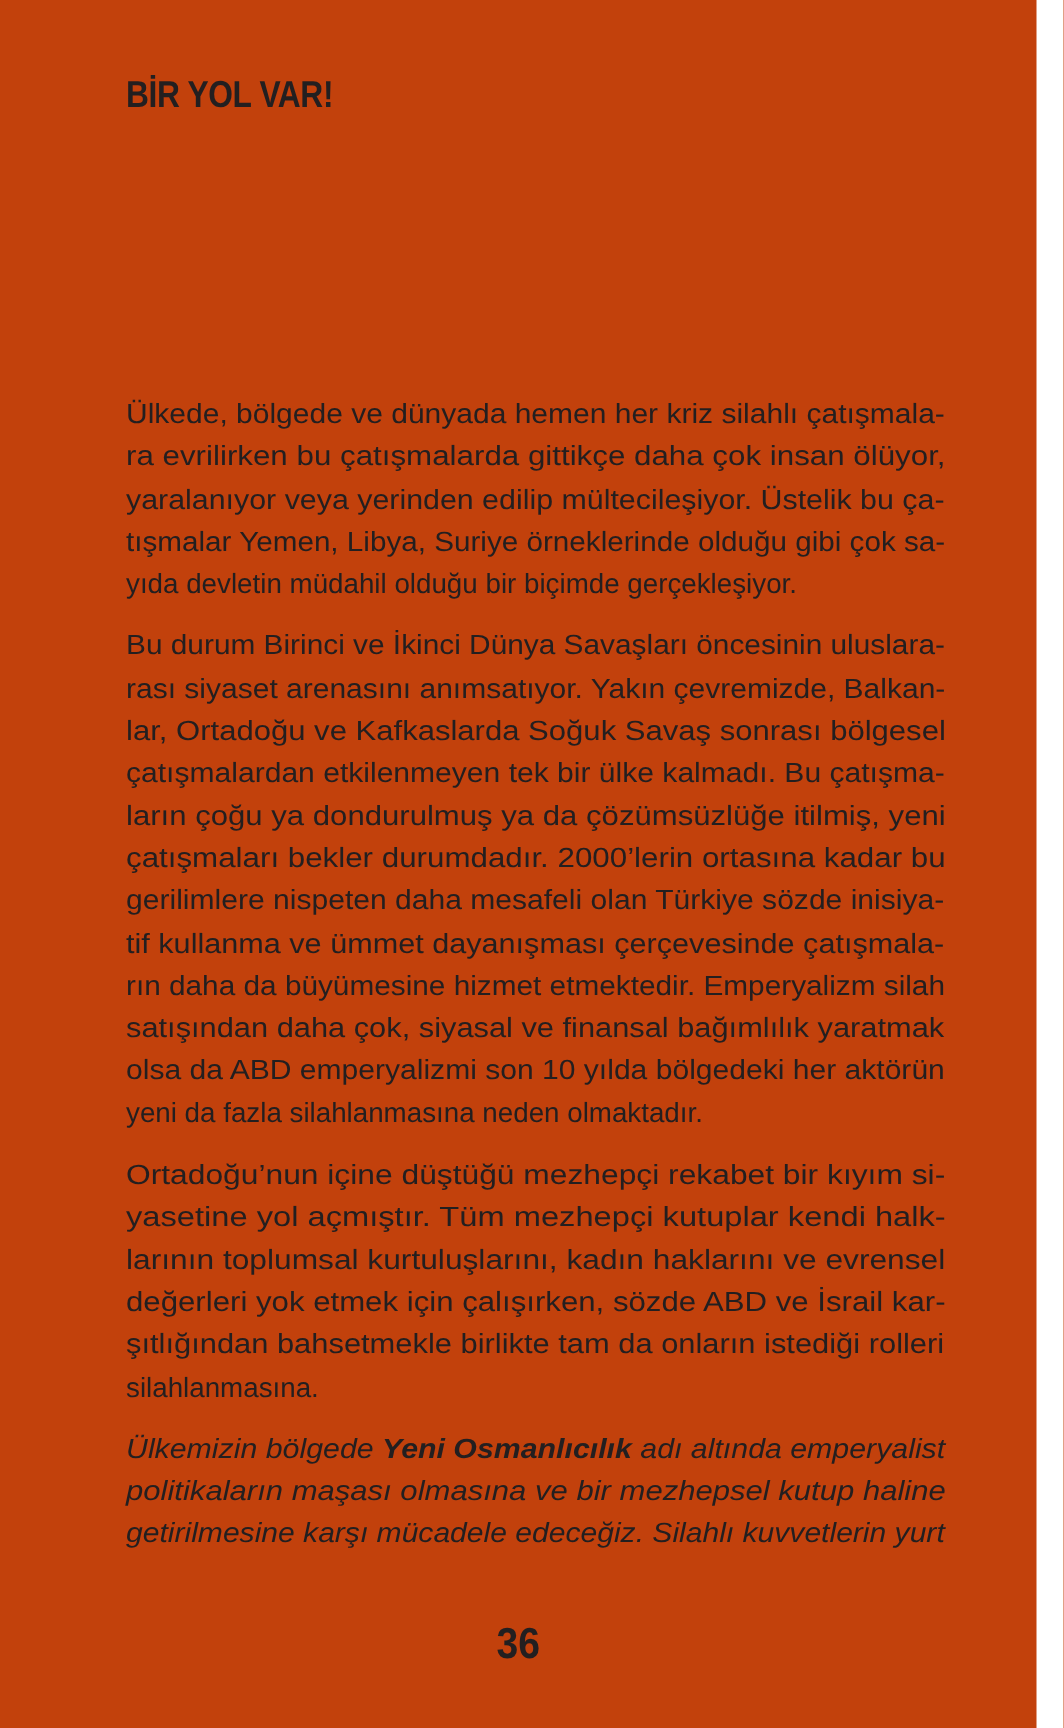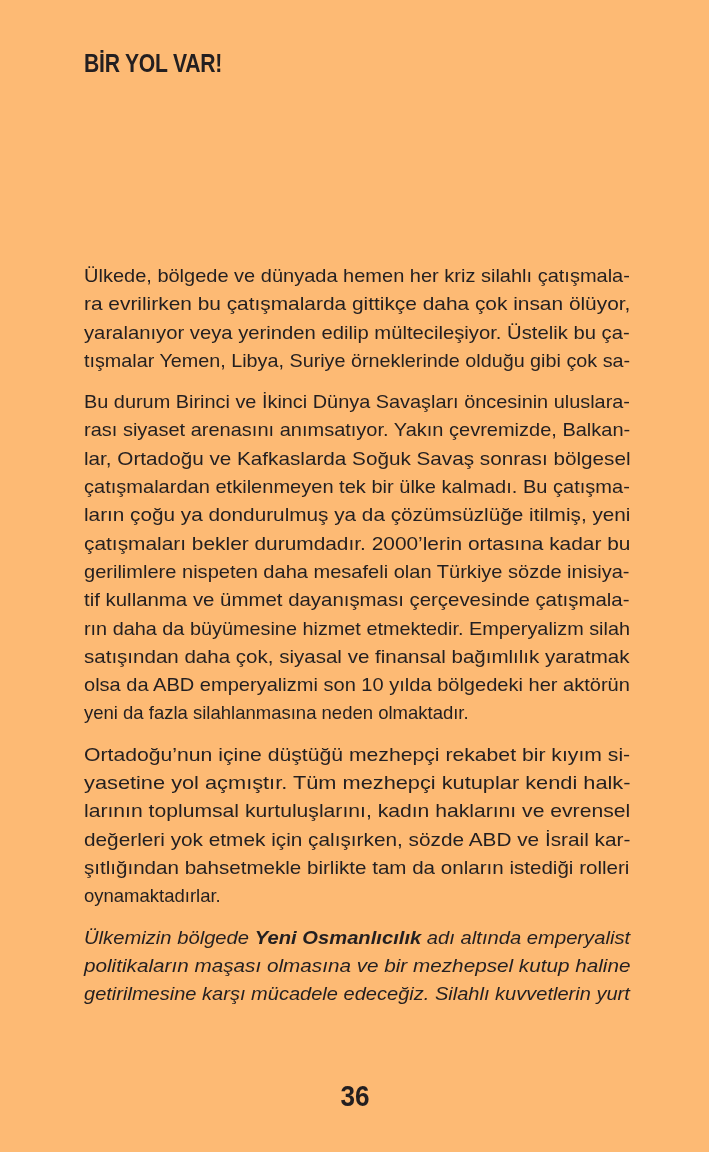--- a/index.html
+++ b/index.html
@@ -12,22 +12,21 @@
     background: #ffffff;
     color: #231f20;
     font-family: "Liberation Sans", sans-serif;
     overflow: hidden;
     -webkit-font-smoothing: antialiased;
   }
   .page {
     position: relative;
     width: 691px;
     height: 1152px;
-    background: #fdba74;
-    padding-left: 19px;
+    background: #c2410c;
   }
   .running-header {
     position: absolute;
     left: 84px;
     top: 51px;
     font-size: 25px;
     line-height: 25px;
     font-weight: 700;
     letter-spacing: -0.3px;
     width: max-content;
@@ -92,20 +91,21 @@
 
   <div class="running-header" style="transform: scaleX(0.846626);">BİR YOL VAR!</div>
 
 
   <div class="body-text">
       <div class="paragraph">
         <div class="line" style="transform: scaleX(1.08119);">Ülkede, bölgede ve dünyada hemen her kriz silahlı çatışmala-</div>
         <div class="line" style="transform: scaleX(1.1281);">ra evrilirken bu çatışmalarda gittikçe daha çok insan ölüyor,</div>
         <div class="line" style="transform: scaleX(1.09419);">yaralanıyor veya yerinden edilip mültecileşiyor. Üstelik bu ça-</div>
         <div class="line" style="transform: scaleX(1.06849);">tışmalar Yemen, Libya, Suriye örneklerinde olduğu gibi çok sa-</div>
+        <div class="line">yıda devletin müdahil olduğu bir biçimde gerçekleşiyor.</div>
       </div>
       <div class="paragraph">
         <div class="line" style="transform: scaleX(1.0748);">Bu durum Birinci ve İkinci Dünya Savaşları öncesinin uluslara-</div>
         <div class="line" style="transform: scaleX(1.08119);">rası siyaset arenasını anımsatıyor. Yakın çevremizde, Balkan-</div>
         <div class="line" style="transform: scaleX(1.11885);">lar, Ortadoğu ve Kafkaslarda Soğuk Savaş sonrası bölgesel</div>
         <div class="line" style="transform: scaleX(1.08333);">çatışmalardan etkilenmeyen tek bir ülke kalmadı. Bu çatışma-</div>
         <div class="line" style="transform: scaleX(1.12115);">ların çoğu ya dondurulmuş ya da çözümsüzlüğe itilmiş, yeni</div>
         <div class="line" style="transform: scaleX(1.1281);">çatışmaları bekler durumdadır. 2000’lerin ortasına kadar bu</div>
         <div class="line" style="transform: scaleX(1.08333);">gerilimlere nispeten daha mesafeli olan Türkiye sözde inisiya-</div>
         <div class="line" style="transform: scaleX(1.10303);">tif kullanma ve ümmet dayanışması çerçevesinde çatışmala-</div>
@@ -113,21 +113,21 @@
         <div class="line" style="transform: scaleX(1.10976);">satışından daha çok, siyasal ve finansal bağımlılık yaratmak</div>
         <div class="line" style="transform: scaleX(1.08333);">olsa da ABD emperyalizmi son 10 yılda bölgedeki her aktörün</div>
         <div class="line">yeni da fazla silahlanmasına neden olmaktadır.</div>
       </div>
       <div class="paragraph">
         <div class="line" style="transform: scaleX(1.14465);">Ortadoğu’nun içine düştüğü mezhepçi rekabet bir kıyım si-</div>
         <div class="line" style="transform: scaleX(1.17672);">yasetine yol açmıştır. Tüm mezhepçi kutuplar kendi halk-</div>
         <div class="line" style="transform: scaleX(1.14226);">larının toplumsal kurtuluşlarını, kadın haklarını ve evrensel</div>
         <div class="line" style="transform: scaleX(1.12346);">değerleri yok etmek için çalışırken, sözde ABD ve İsrail kar-</div>
         <div class="line" style="transform: scaleX(1.11202);">şıtlığından bahsetmekle birlikte tam da onların istediği rolleri</div>
-        <div class="line">oynamaktadırlar.</div>
+        <div class="line">silahlanmasına.</div>
       </div>
       <div class="paragraph italic">
         <div class="line" style="transform: scaleX(1.092);"><span class="seg">Ülkemizin bölgede </span><span class="seg bold">Yeni Osmanlıcılık</span><span class="seg"> adı altında emperyalist</span></div>
         <div class="line" style="transform: scaleX(1.11885);">politikaların maşası olmasına ve bir mezhepsel kutup haline</div>
         <div class="line" style="transform: scaleX(1.08333);">getirilmesine karşı mücadele edeceğiz. Silahlı kuvvetlerin yurt</div>
       </div>
     </div>
 
   <div class="page-number">36</div>
 

